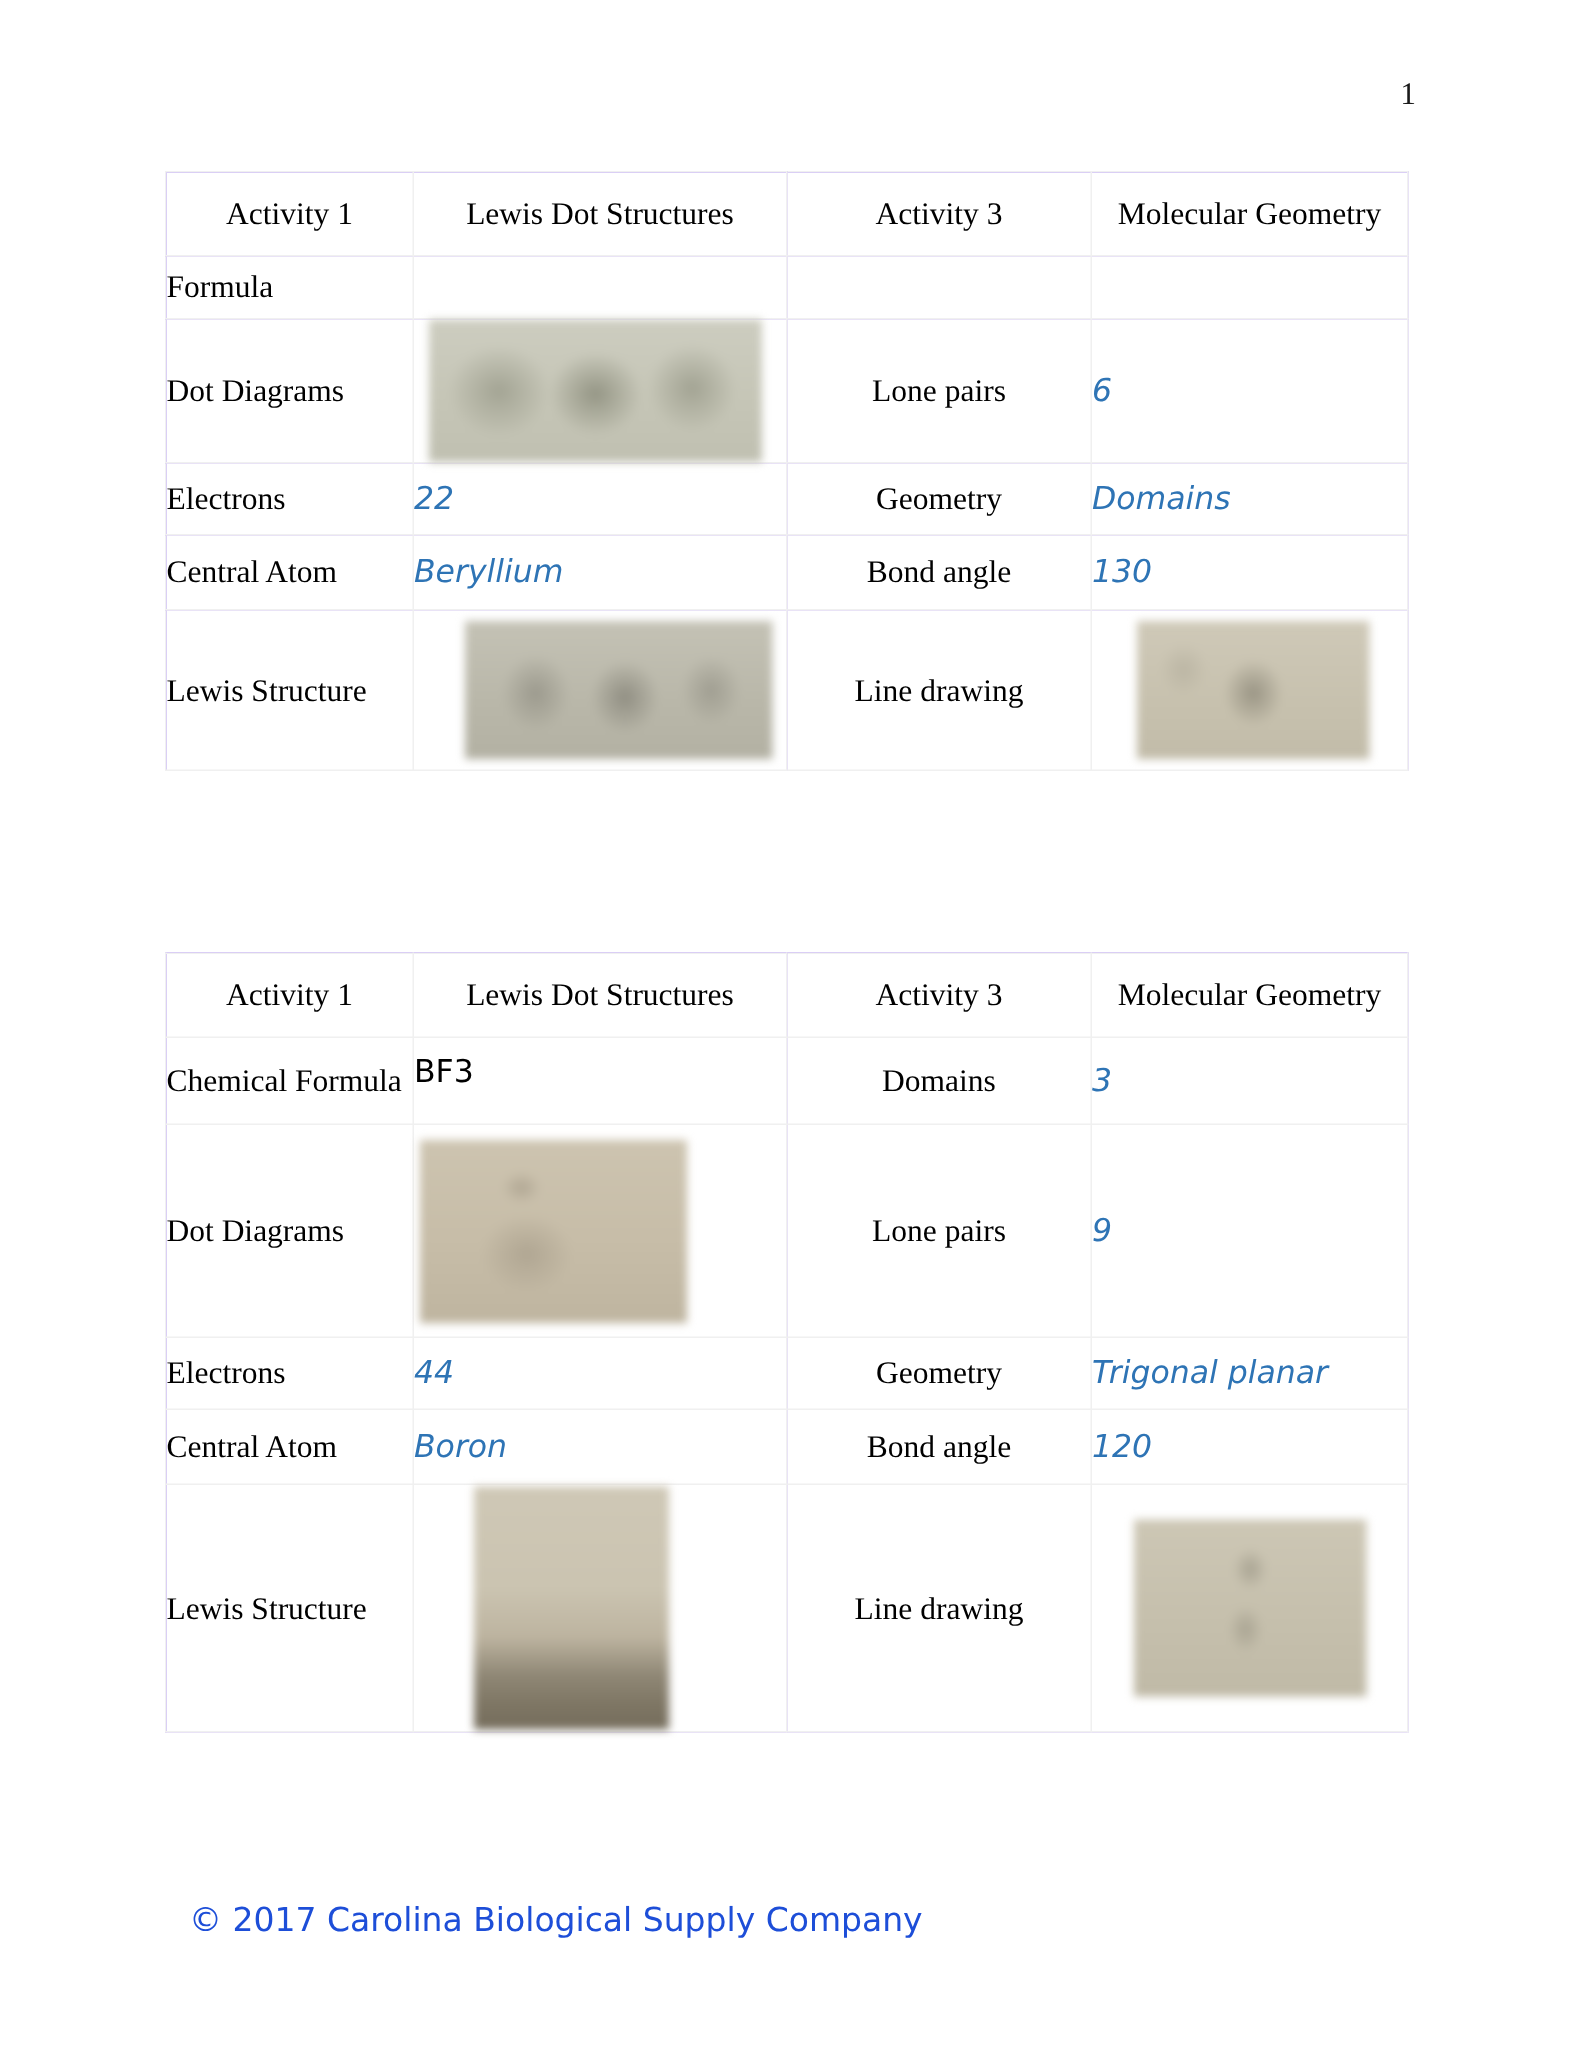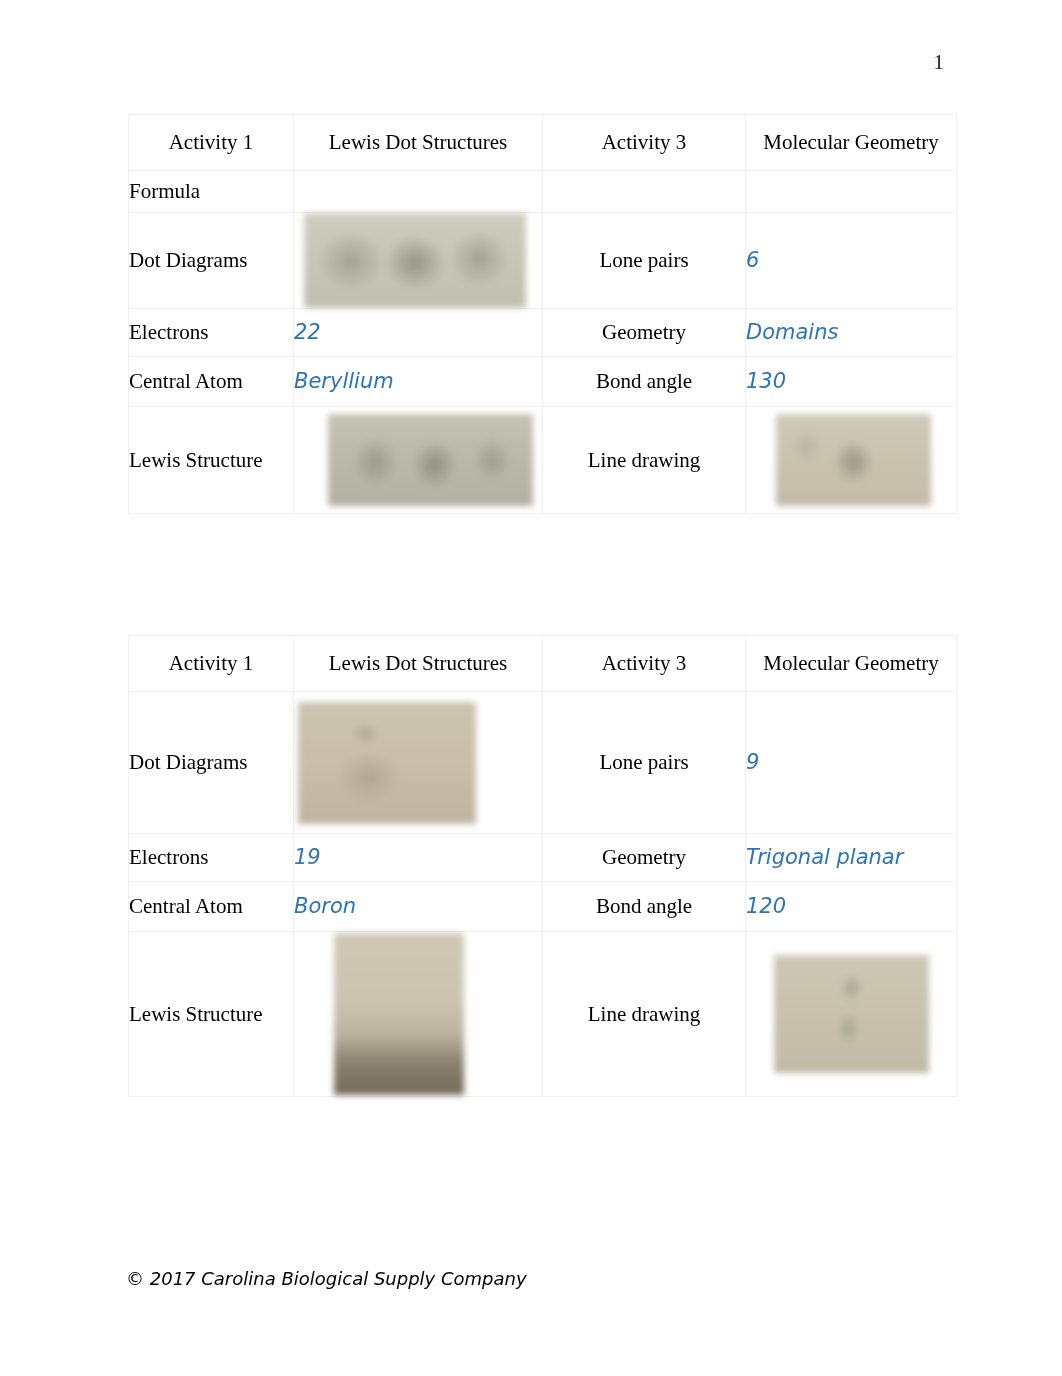--- a/index.html
+++ b/index.html
@@ -29,21 +29,21 @@
     right: 118px;
     font-family: "Liberation Serif", serif;
     font-size: 21px;
     color: #1a1a1a;
     line-height: 1;
   }
 
   
   .lewis-table {
     position: absolute;
-    left: 128px;
+    left: 110px;
     width: 828px;
     border-collapse: collapse;
     table-layout: fixed;
     background: #8b5cf6;
   }
   .lewis-table.table-1 { top: 114px; }
   .lewis-table.table-2 { top: 635px; }
 
   .lewis-table td {
     border: 1px solid #f0f0f0;
@@ -157,24 +157,23 @@
       radial-gradient(ellipse 10% 18% at 48% 62%, rgba(130,126,110,.40), rgba(130,126,110,0) 75%),
       linear-gradient(180deg, #cdc7b5 0%, #c6c0ad 55%, #c0baa7 100%);
   }
 
   
   .footer {
     position: absolute;
     left: 126px;
     top: 1268px;
     font-family: "DejaVu Sans", sans-serif;
-    font-size: 18px;
-    color: #000000;
+    font-size: 22px;
+    color: #1d4ed8;
     line-height: 1.2;
-    font-style: italic;
   }
 </style>
 </head>
 <body>
 
 <div class="page">
 
   <div class="page-number">1</div>
 
   <table class="lewis-table table-1">
@@ -245,33 +244,39 @@
     </colgroup>
     <tbody>
 
       <tr>
         <td class="hdr-serif" style="height:55px;">Activity 1</td>
         <td class="hdr-serif">Lewis Dot Structures</td>
         <td class="hdr-serif">Activity 3</td>
         <td class="hdr-serif">Molecular Geometry</td>
       </tr>
 
+      <tr>
+        <td class="label-sans label-left cell-pad" style="height:58px;">Chemical Formula</td>
+        <td class="value-plain" style="vertical-align:top;padding-top:10px;">BF3</td>
+        <td class="label-sans label-mid">Domains</td>
+        <td class="value-blue">3</td>
+      </tr>
 
       <tr>
         <td class="label-sans label-left cell-pad" style="height:142px;">Dot Diagrams</td>
         <td>
           <span class="photo photo-beige" style="width:178px;height:122px;margin:0 0 0 4px;"></span>
         </td>
         <td class="label-sans label-mid">Lone pairs</td>
         <td class="value-blue">9</td>
       </tr>
 
       <tr>
         <td class="label-sans label-left cell-pad" style="height:48px;">Electrons</td>
-        <td class="value-blue">19</td>
+        <td class="value-blue">44</td>
         <td class="label-sans label-mid">Geometry</td>
         <td class="value-blue">Trigonal planar</td>
       </tr>
 
       <tr>
         <td class="label-sans label-left cell-pad" style="height:50px;">Central Atom</td>
         <td class="value-blue">Boron</td>
         <td class="label-sans label-mid">Bond angle</td>
         <td class="value-blue">120</td>
       </tr>

